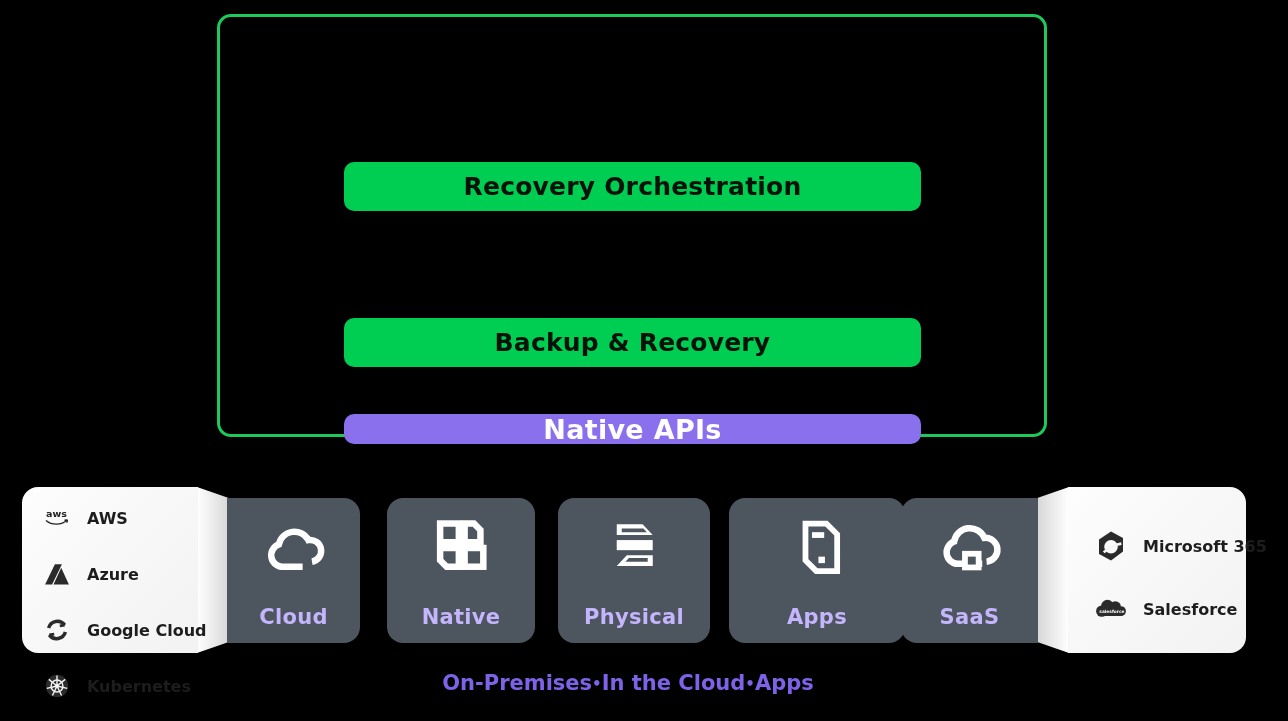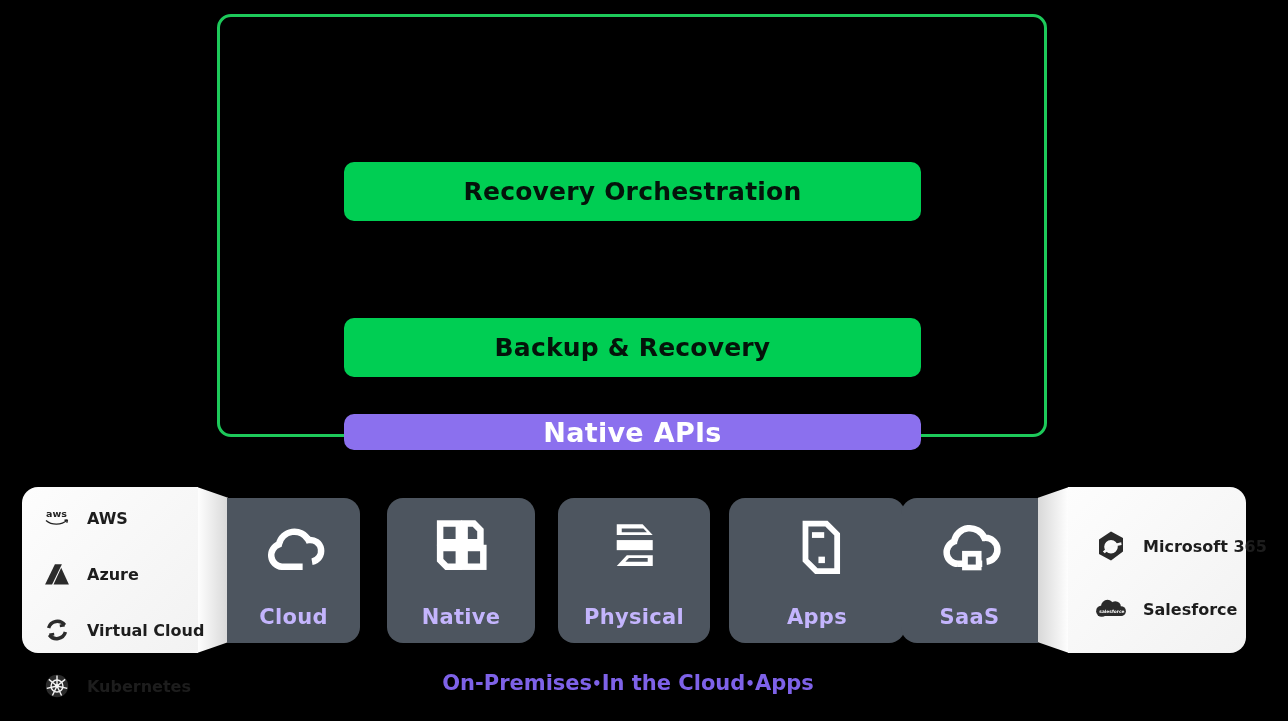--- a/index.html
+++ b/index.html
@@ -6,27 +6,27 @@
   .stage{
     position:relative;width:1288px;height:721px;background:#000;overflow:hidden;
     font-family:"DejaVu Sans","Liberation Sans",sans-serif;
   }
   
   .frame{
     position:absolute;left:217px;top:14px;width:824px;height:417px;
     border:3px solid #1dc95a;border-radius:14px;background:transparent;
   }
   .service-bar{
-    position:absolute;left:344px;width:577px;height:59px;border-radius:10px;
+    position:absolute;left:344px;width:577px;height:49px;border-radius:10px;
     background:#00ce53;display:flex;align-items:center;justify-content:center;
     color:#04130a;font-size:25px;font-weight:bold;letter-spacing:.2px;z-index:2;
   }
   .service-1{top:162px}.service-2{top:240px}.service-3{top:318px}
   .api-bar{
-    position:absolute;left:344px;top:414px;width:577px;height:36px;border-radius:10px;
+    position:absolute;left:344px;top:414px;width:577px;height:30px;border-radius:10px;
     background:#8b70ee;display:flex;align-items:center;justify-content:center;
     color:#ffffff;font-size:27px;font-weight:bold;letter-spacing:.3px;z-index:3;
   }
   
   .panel{
     position:absolute;top:487px;height:166px;background:linear-gradient(135deg,#fdfdfd,#f2f2f2);
     z-index:2;display:flex;flex-direction:column;box-sizing:border-box;gap:20px;
   }
   .panel-left{left:22px;width:176px;border-radius:16px 0 0 16px;padding:16px 0 0 20px;}
   .panel-right{left:1068px;width:178px;border-radius:0 16px 16px 0;padding:42px 0 0 26px;}
@@ -101,21 +101,21 @@
       <span class="provider-label">Azure</span>
     </div>
     <div class="provider-row">
       <span class="logo">
         <svg viewBox="0 0 40 40" width="28" height="28">
           <path d="M31 13 A13 13 0 0 0 8 17" stroke="#2b2b2b" stroke-width="5" fill="none"></path>
           <path d="M9 27 A13 13 0 0 0 32 23" stroke="#2b2b2b" stroke-width="5" fill="none"></path>
           <path d="M31 13 l-7 1 M9 27 l7 -1" stroke="#2b2b2b" stroke-width="4" fill="none"></path>
         </svg>
       </span>
-      <span class="provider-label">Virtual Cloud</span>
+      <span class="provider-label">Google Cloud</span>
     </div>
     <div class="provider-row">
       <span class="logo">
         <svg viewBox="0 0 40 40" width="28" height="28">
           <circle cx="20" cy="20" r="16" fill="#2b2b2b"></circle>
           <g stroke="#f4f4f4" stroke-width="2">
             <line x1="20" y1="20" x2="20" y2="5"></line>
             <line x1="20" y1="20" x2="31.7" y2="10.6"></line>
             <line x1="20" y1="20" x2="34.6" y2="23.3"></line>
             <line x1="20" y1="20" x2="26.5" y2="33.5"></line>

